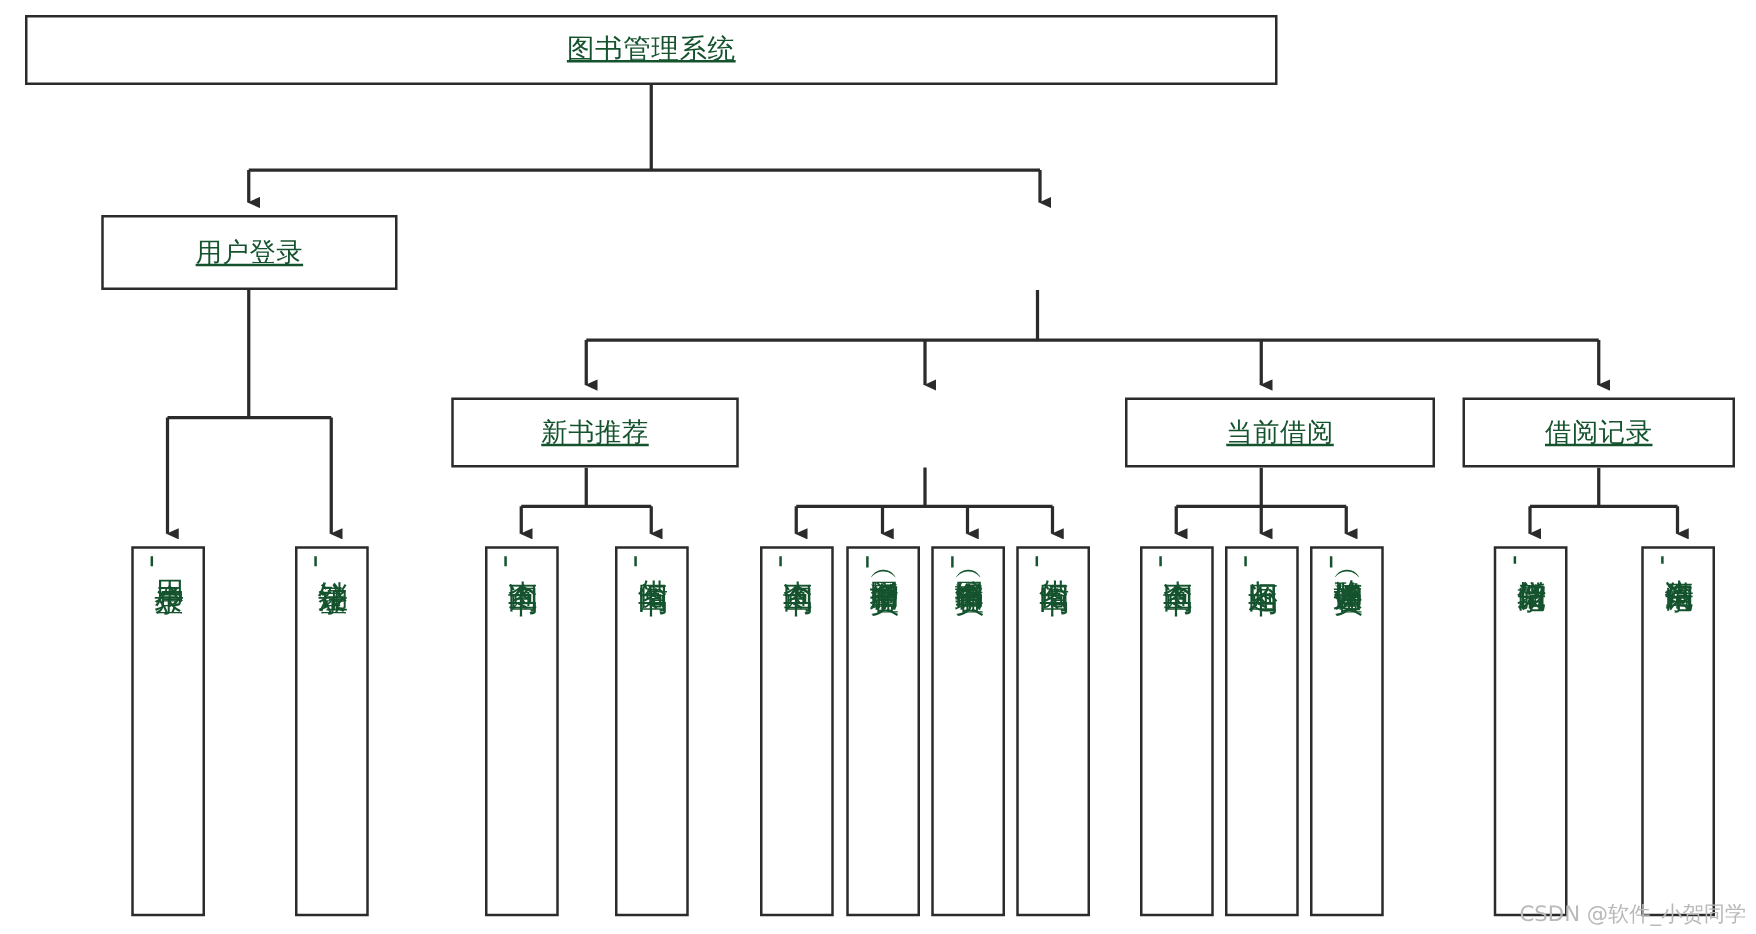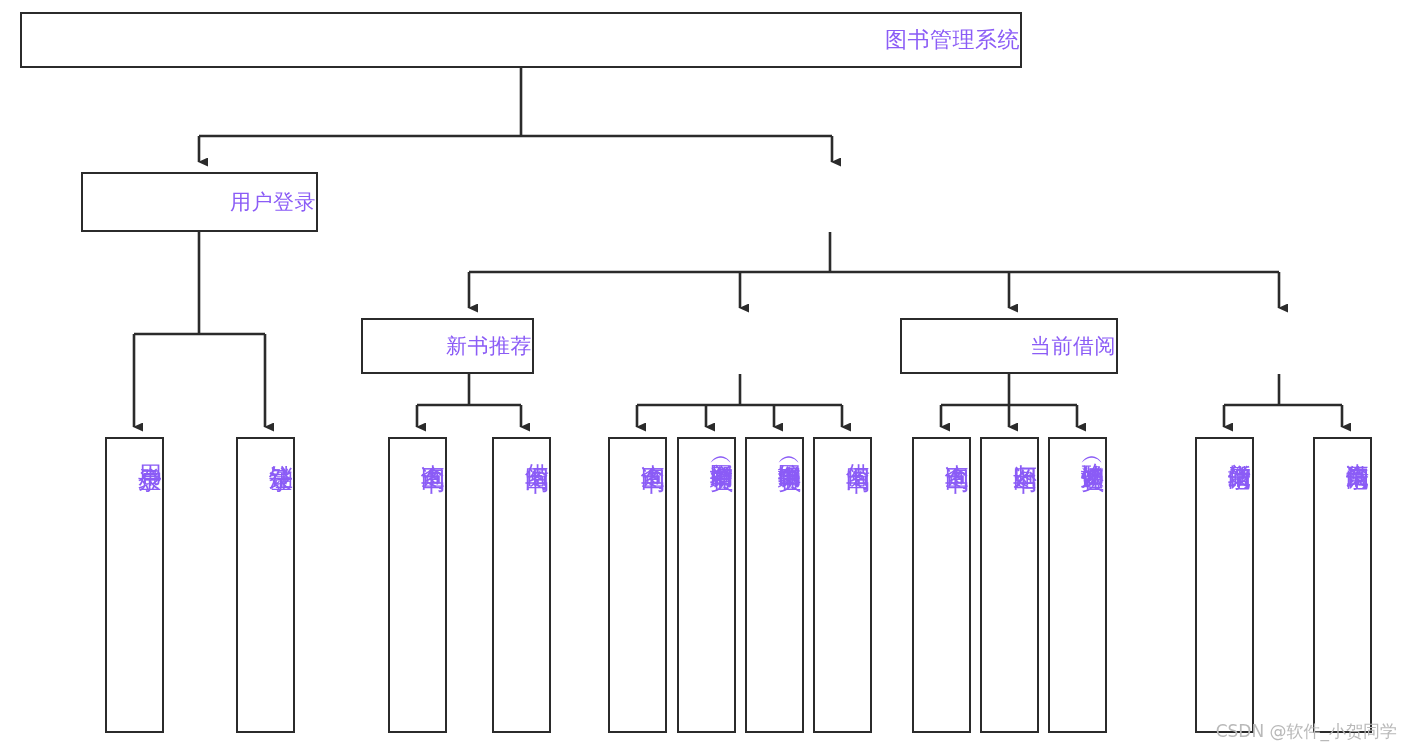--- a/index.html
+++ b/index.html
@@ -12,22 +12,23 @@
   #canvas{position:relative;width:1405px;height:747px;}
   svg.lines{position:absolute;left:0;top:0;width:1405px;height:747px;}
 
   .node{
     position:absolute;
     box-sizing:border-box;
     background:#ffffff;
     border:2px solid #2b2b2b;
     display:flex;
     align-items:center;
-    justify-content:flex-end;
-    color:#8b5cf6;
+    justify-content:center;
+    color:#14532d;
+    text-decoration:underline;
   }
   .node .lbl{
     display:block;
     text-align:center;
     line-height:1.25;
     letter-spacing:0.5px;
   }
   
   .node.horiz .lbl{ font-size:21px; white-space:nowrap; }
   .node.root .lbl{ font-size:22px; }
@@ -114,25 +115,28 @@
   </svg>
 
   <div class="node horiz root" style="left:20px;top:12px;width:1002px;height:56px;">
     <span class="lbl">图书管理系统</span>
   </div>
 
   <div class="node horiz" style="left:81px;top:172px;width:237px;height:60px;">
     <span class="lbl">用户登录</span>
   </div>
 
-  <div class="node horiz" style="left:361px;top:318px;width:173px;height:56px;">
+  <div class="node horiz" style="left:361px;top:318px;width:230px;height:56px;">
     <span class="lbl">新书推荐</span>
   </div>
-  <div class="node horiz" style="left:900px;top:318px;width:218px;height:56px;">
+  <div class="node horiz" style="left:900px;top:318px;width:248px;height:56px;">
     <span class="lbl">当前借阅</span>
+  </div>
+  <div class="node horiz" style="left:1170px;top:318px;width:218px;height:56px;">
+    <span class="lbl">借阅记录</span>
   </div>
 
   <div class="node vert" style="left:105px;top:437px;width:59px;height:296px;">
     <span class="lbl">用户登录</span>
   </div>
   <div class="node vert" style="left:236px;top:437px;width:59px;height:296px;">
     <span class="lbl">注销登录</span>
   </div>
 
   <div class="node vert" style="left:388px;top:437px;width:59px;height:296px;">

